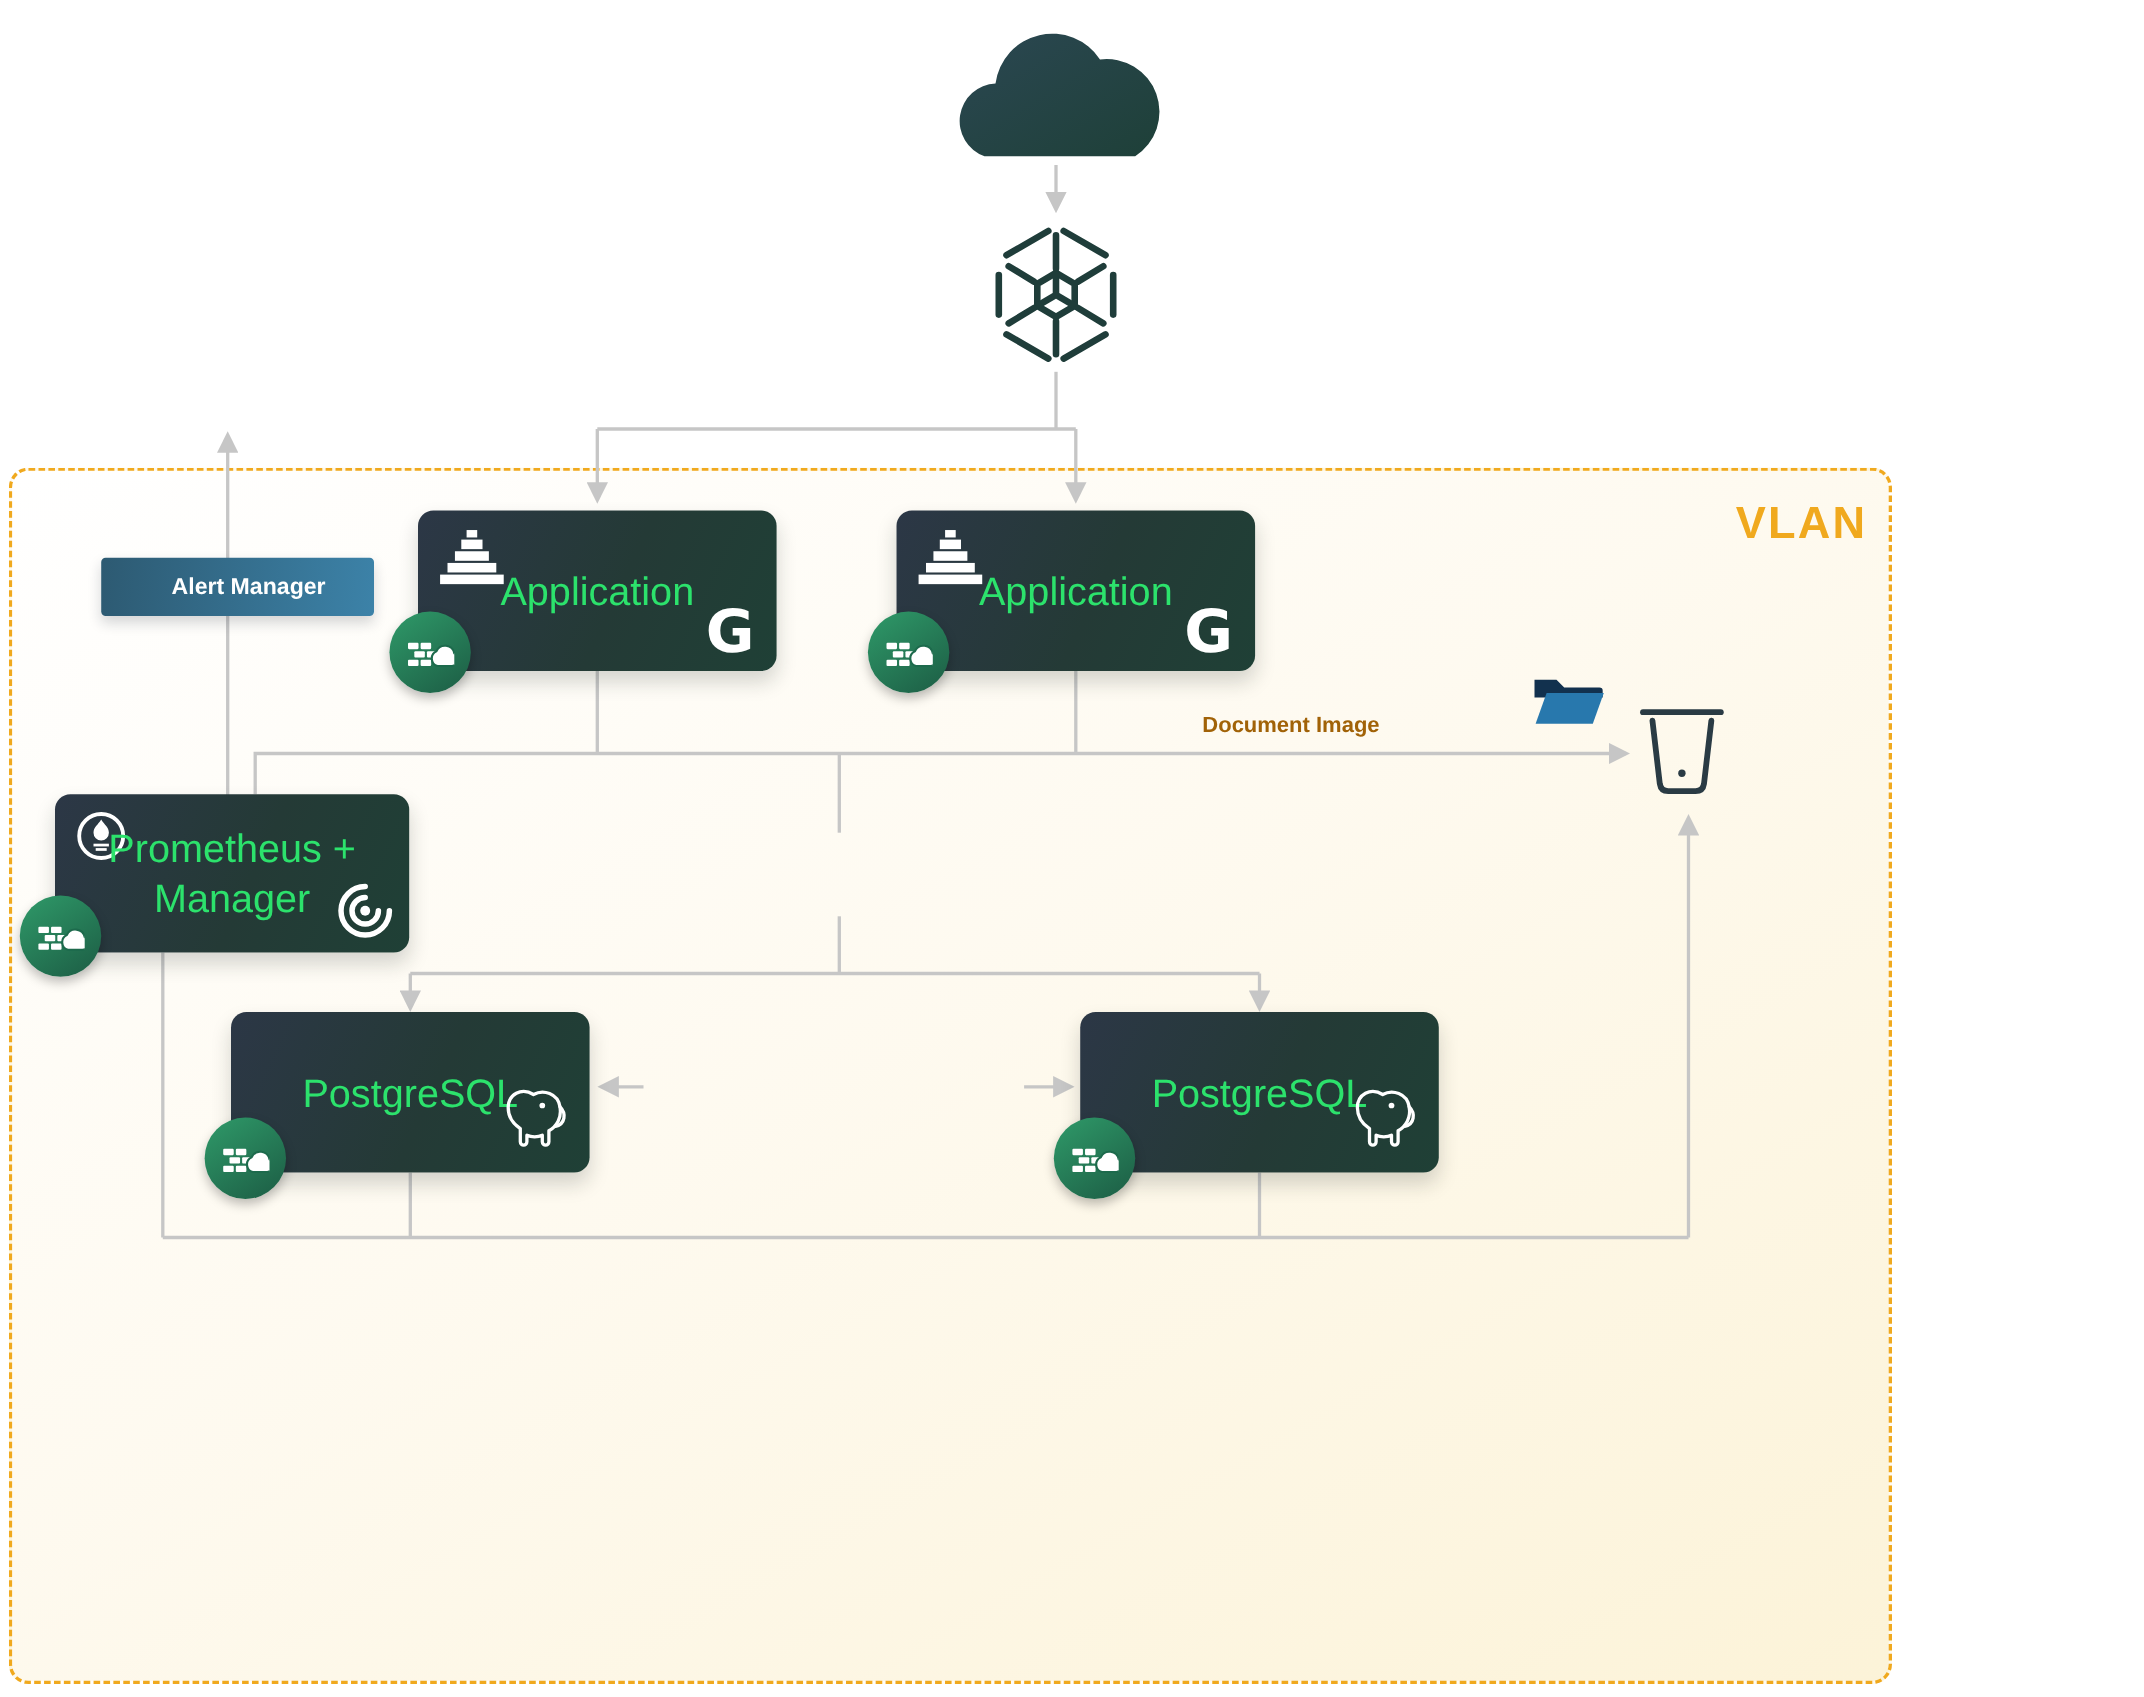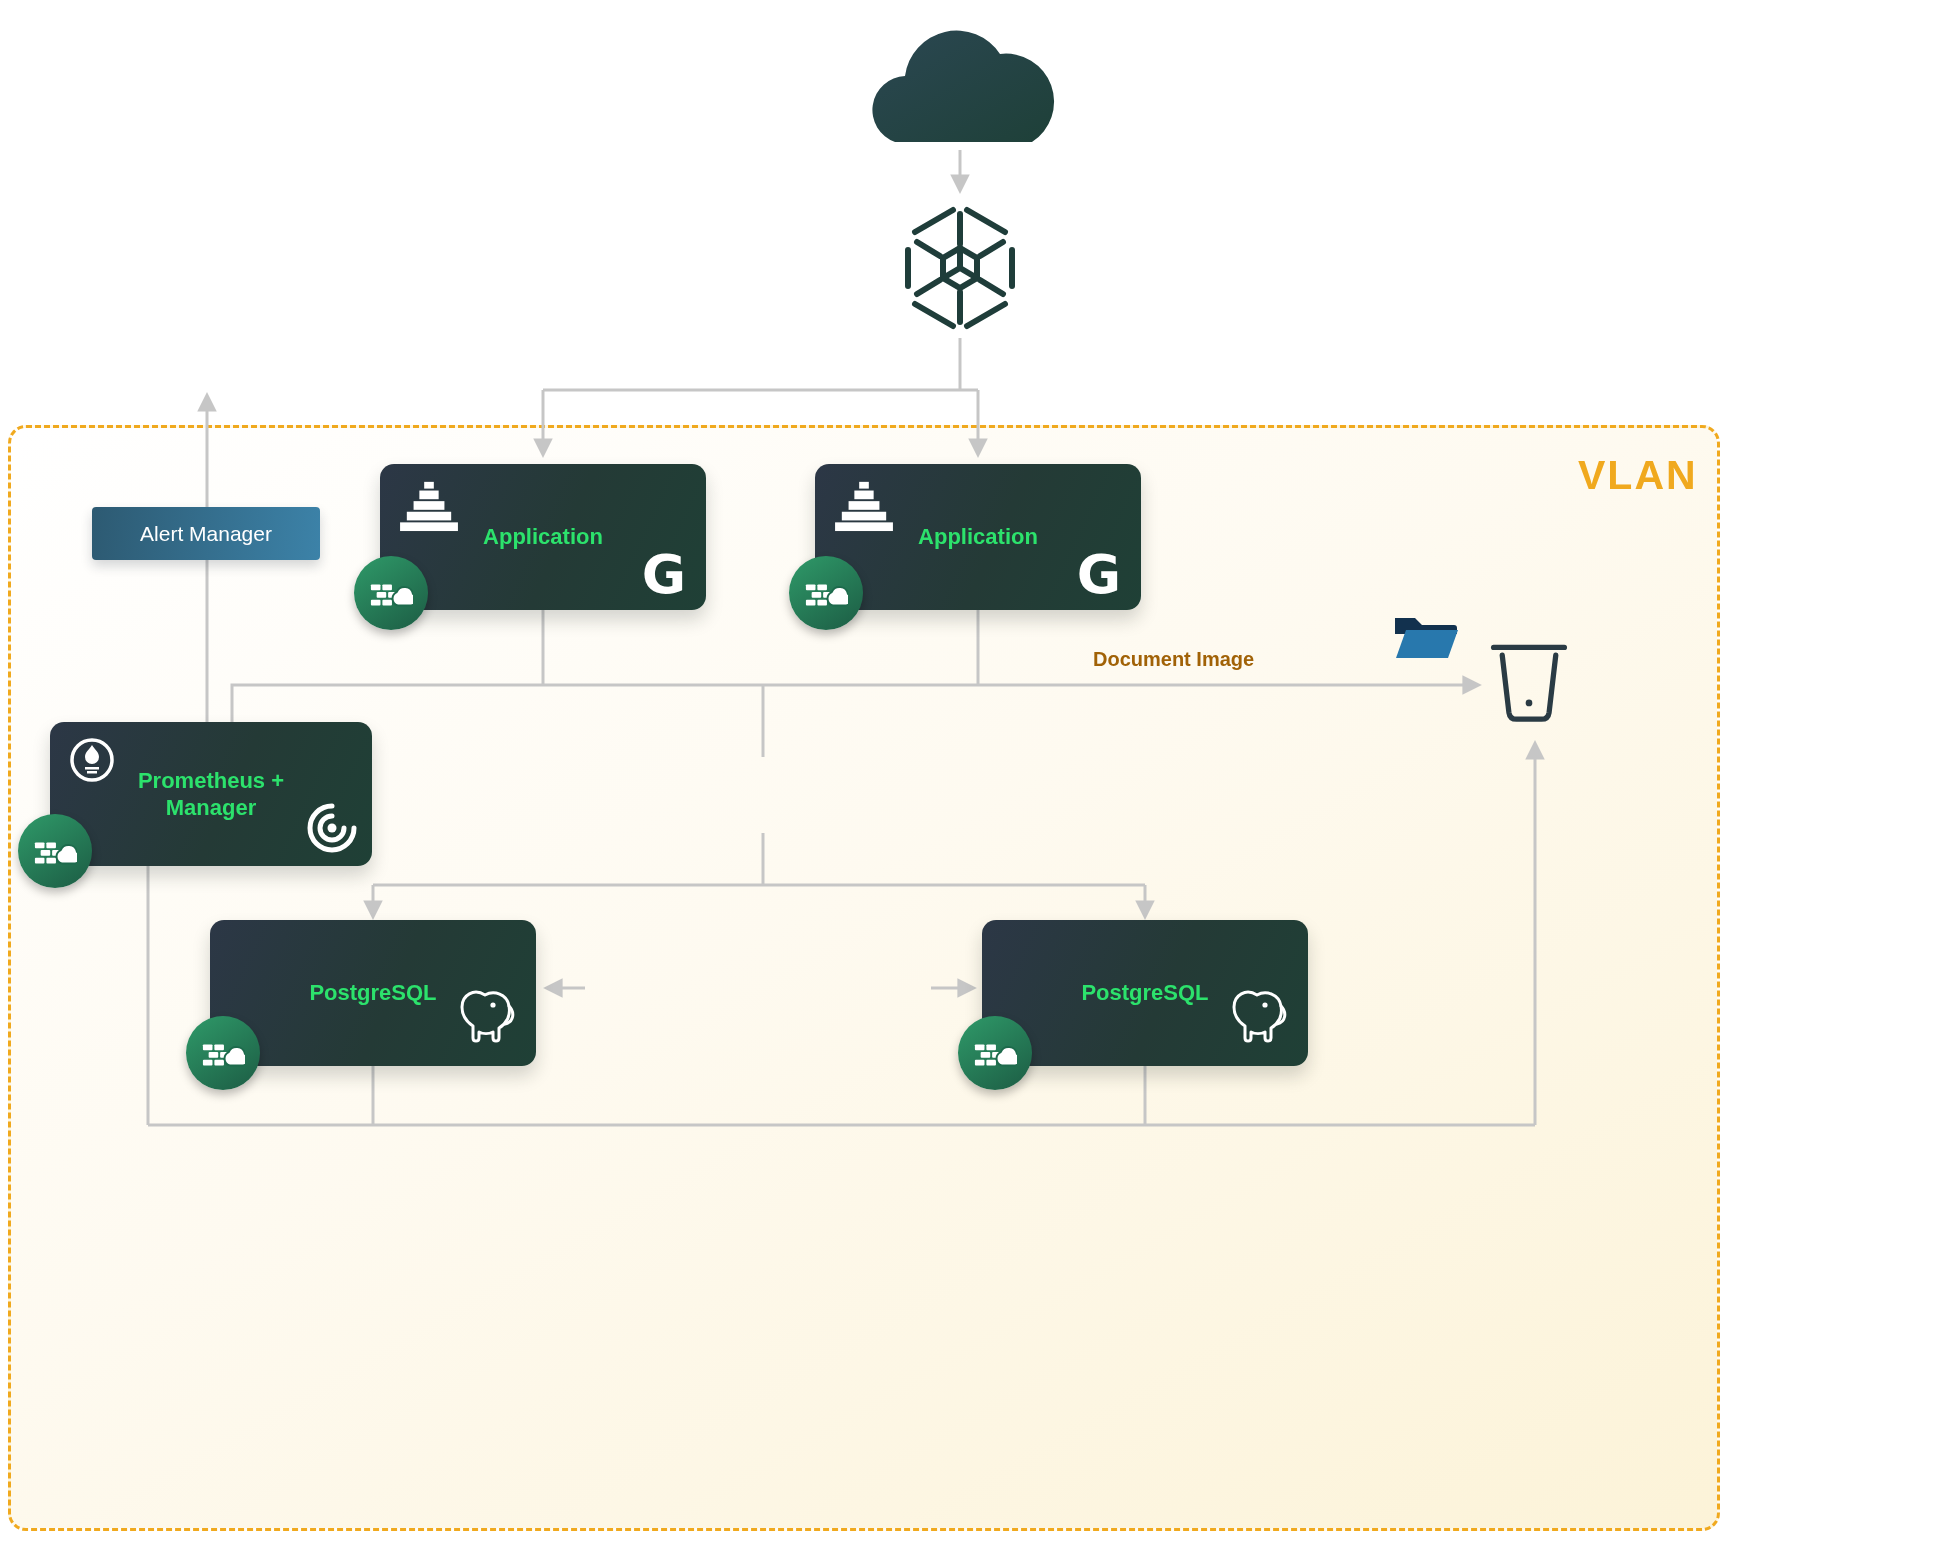--- a/index.html
+++ b/index.html
@@ -22,28 +22,29 @@
 
   
   .dark-box{
     position:absolute;border-radius:14px;z-index:3;
     background:linear-gradient(115deg,#2c3746 0%,#243a36 55%,#1f4036 100%);
     box-shadow:0 10px 18px rgba(20,35,30,.18);
   }
   .node-label{
     position:absolute;inset:0;display:flex;flex-direction:column;
     align-items:center;justify-content:center;text-align:center;
-    font-weight:700;font-size:22px;color:#2CE26C;line-height:1.25;
+    font-weight:400;font-size:36px;color:#2CE26C;line-height:1.25;
   }
   .blue-box{
     position:absolute;z-index:3;border-radius:4px;
     background:linear-gradient(95deg,#2d5a72 0%,#3c82a8 100%);
-    color:#ffffff;font-weight:400;display:flex;flex-direction:column;
+    color:#ffffff;font-weight:700;display:flex;flex-direction:column;
     align-items:center;justify-content:center;text-align:center;
     box-shadow:0 6px 12px rgba(20,35,50,.18);
+    padding-left:20px;
   }
   .blue-box .line{display:block;}
 
   .badge{
     position:absolute;width:74px;height:74px;border-radius:50%;
     background:linear-gradient(145deg,#2f9a69 0%,#1c5c44 100%);
     display:flex;align-items:center;justify-content:center;
     box-shadow:0 5px 10px rgba(0,0,0,.25);z-index:4;
   }
 

